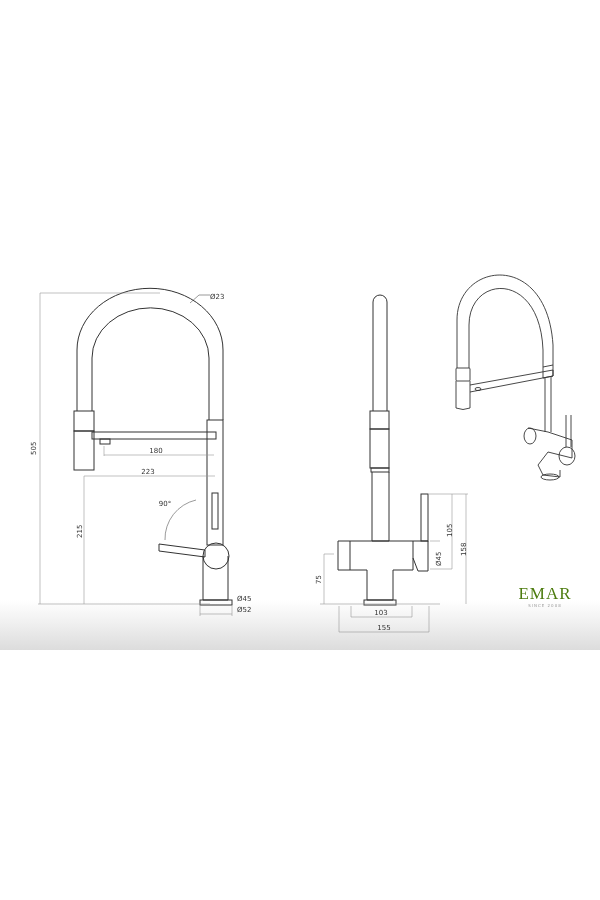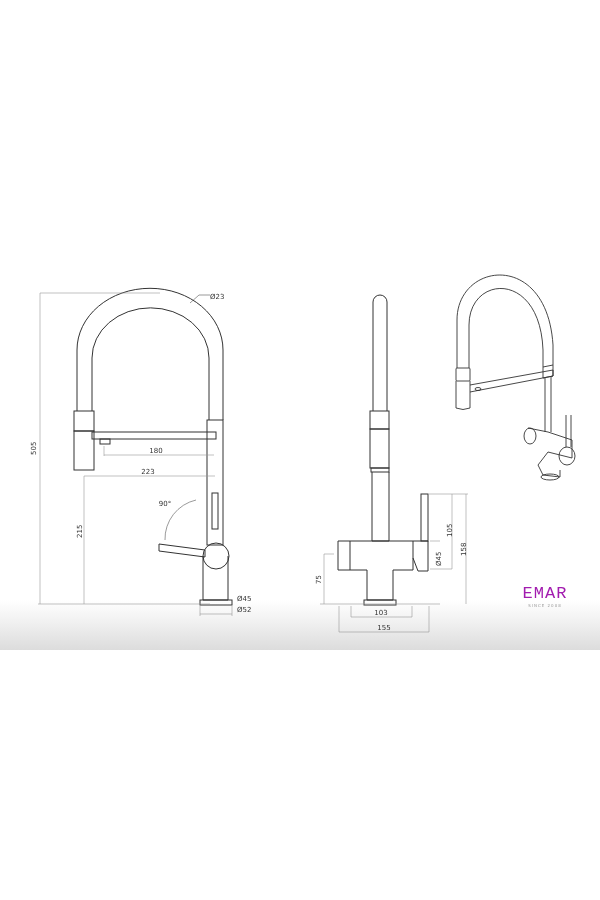--- a/index.html
+++ b/index.html
@@ -2,21 +2,21 @@
 <html><head>
   <meta charset="utf-8">
   <style>
     html, body { margin: 0; padding: 0; }
     body { width: 600px; height: 900px; background: #ffffff; position: relative; overflow: hidden; font-family: "DejaVu Sans", sans-serif; }
     .band { position: absolute; left: 0; top: 600px; width: 600px; height: 50px;
       background: linear-gradient(to bottom, #ffffff 0%, #f2f2f2 40%, #dcdcdc 100%); }
     .canvas { position: absolute; left: 0; top: 0; width: 600px; height: 900px; }
     .dim { font-family: "DejaVu Sans", sans-serif; font-size: 7px; fill: #333; }
     .logo { position: absolute; left: 512px; top: 585px; width: 66px; text-align: center; }
-    .logo-main { font-family: Liberation Mono, monospace; font-size: 17px; letter-spacing: 1px; color: #a21caf; line-height: 18px; }
+    .logo-main { font-family: Liberation Serif, serif; font-size: 17px; letter-spacing: 1px; color: #4d7c0f; line-height: 18px; }
     .logo-sub { font-family: "DejaVu Sans", sans-serif; font-size: 4px; letter-spacing: 1px; color: #9a9a9a; line-height: 6px; }
   </style>
 </head>
 <body>
 
 <div class="band"></div>
 
 <svg class="canvas" viewBox="0 0 600 900" xmlns="http://www.w3.org/2000/svg">
 
   <g fill="none" stroke="#333" stroke-width="1">

